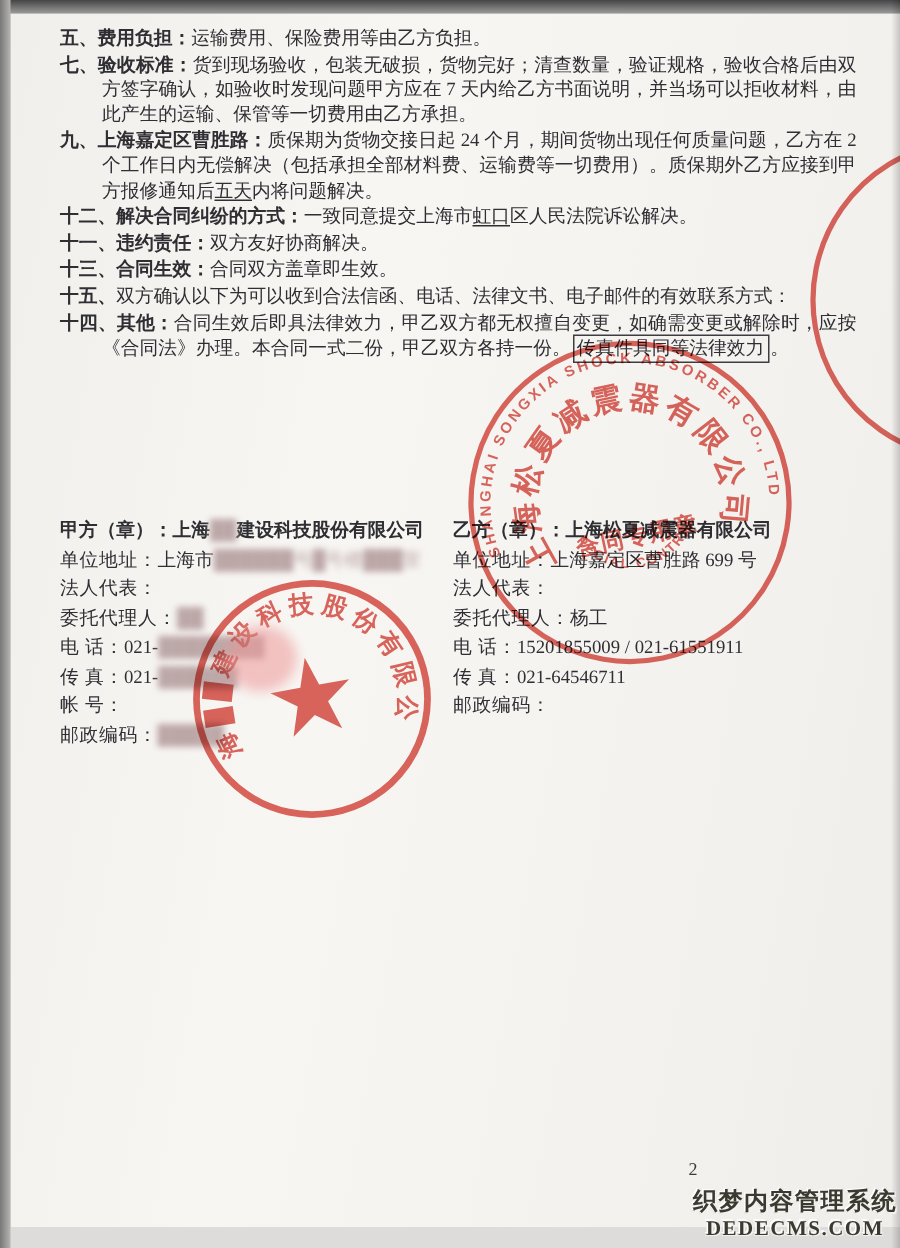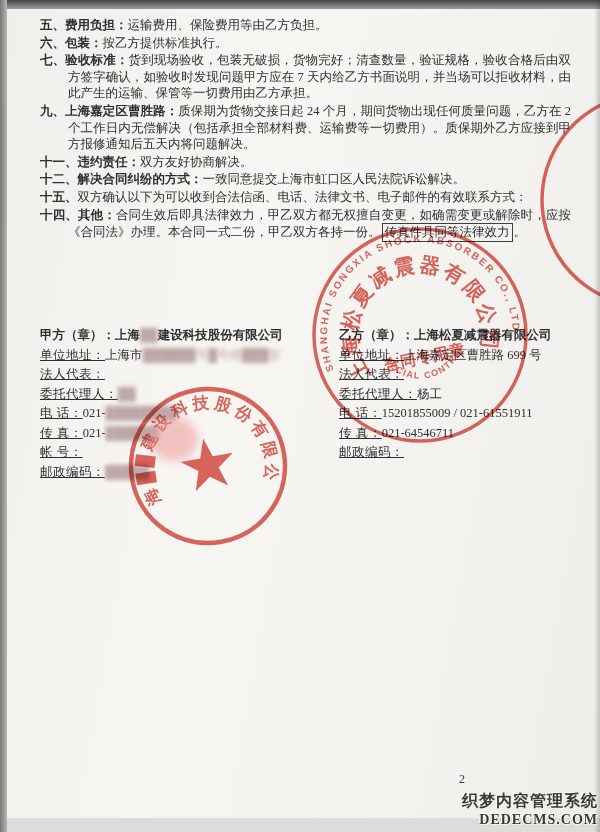--- a/index.html
+++ b/index.html
@@ -10,59 +10,59 @@
   .edge-bottom{position:absolute;left:0;bottom:0;width:600px;height:14px;background:#dedcda;z-index:4;}
   .edge-right{position:absolute;right:0;top:0;width:6px;height:832px;background:linear-gradient(90deg,rgba(0,0,0,0),rgba(0,0,0,.18));z-index:6;}
   .paper{position:absolute;left:7px;top:9px;width:593px;height:809px;overflow:hidden;
          background:linear-gradient(100deg,#f1efec,#f8f6f3 35%,#f4f2ef 70%,#efedea);
          color:#2e2e33;z-index:2;padding-left:28px;}
   
   .clauses{position:absolute;left:33px;top:8px;width:531px;font-size:12.5px;line-height:16.6px;text-align:justify;}
   .clause{padding-left:28px;text-indent:-28px;margin:0 0 1px 0;}
   .cnum{font-weight:bold;}
   .seg-b{font-weight:bold;}
-  .seg-u{text-underline-offset:2px;}
+  .seg-u{text-decoration:underline;text-underline-offset:2px;}
   .seg-bl{font-weight:bold;font-size:14px;}
   .seg-box{border:1px solid #3c3c42;padding:0 2px;margin:0 1px;text-indent:0;display:inline-block;}
   .seg-r{color:#bca7a7;filter:blur(2px);}
   
-  .parties{position:absolute;left:33px;top:317px;width:540px;display:flex;font-size:12.5px;line-height:19.5px;gap:37px;}
+  .parties{position:absolute;left:33px;top:335px;width:540px;display:flex;font-size:12.5px;line-height:19.5px;}
   .party-a{width:262px;}
   .party-b{flex:1;}
   .ptitle{white-space:nowrap;}
   .plabel{font-weight:bold;}
   .ptitle span{font-weight:bold;}
   .pfield{white-space:nowrap;}
-  .flabel{letter-spacing:.5px;text-decoration:underline;}
+  .flabel{letter-spacing:.5px;}
   
   .stamp{position:absolute;mix-blend-mode:multiply;opacity:.82;color:#d7453b;pointer-events:none;z-index:3;}
   .stamp text{fill:currentColor;}
   .pink-patch{position:absolute;left:143px;top:408px;width:48px;height:44px;border-radius:50%;
               background:rgba(236,152,152,.55);filter:blur(4px);z-index:4;}
   .pagenum{position:absolute;left:452px;top:763px;font-size:12px;color:#3a3a3e;}
-  .watermark{position:absolute;right:2px;bottom:4px;text-align:right;z-index:9;
+  .watermark{position:absolute;right:2px;bottom:4px;text-align:center;z-index:9;
              font-family:"DejaVu Sans",sans-serif;font-weight:bold;color:#3a3a30;
              text-shadow:1px 1px 0 #f2f1ee,-1px -1px 0 #ffffff,1px -1px 0 #eceae7,-1px 1px 0 #eceae7;}
   .wm1{font-size:16px;letter-spacing:1px;}
   .wm2{font-size:14px;font-family:Liberation Serif, serif;letter-spacing:1px;}
   .en-arc{font-family:"Liberation Sans","DejaVu Sans",sans-serif;font-weight:bold;}
 </style>
 </head>
 <body>
 
 <div class="frame">
   <div class="paper">
 
     <div class="clauses">
         <div class="clause"><span class="cnum">五、</span><span class="seg-b">费用负担：</span><span>运输费用、保险费用等由乙方负担。</span></div>
-        <div class="clause"><span class="cnum">六、</span><span class="seg-b">包装：</span><span>按乙方提供标准执行。</span></div>
         <div class="clause"><span class="cnum">七、</span><span class="seg-b">验收标准：</span><span>货到现场验收，包装无破损，货物完好；清查数量，验证规格，验收合格后由双方签字确认，如验收时发现问题甲方应在 7 天内给乙方书面说明，并当场可以拒收材料，由此产生的运输、保管等一切费用由乙方承担。</span></div>
         <div class="clause"><span class="cnum">九、</span><span class="seg-b">上海嘉定区曹胜路：</span><span>质保期为货物交接日起 24 个月，期间货物出现任何质量问题，乙方在 2 个工作日内无偿解决（包括承担全部材料费、运输费等一切费用）。质保期外乙方应接到甲方报修通知后</span><span class="seg-u">五天</span><span>内将问题解决。</span></div>
+        <div class="clause"><span class="cnum">十二、</span><span class="seg-b">解决合同纠纷的方式：</span><span>一致同意提交上海市</span><span class="seg-u">虹口</span><span>区人民法院诉讼解决。</span></div>
         <div class="clause"><span class="cnum">十一、</span><span class="seg-b">违约责任：</span><span>双方友好协商解决。</span></div>
-        <div class="clause"><span class="cnum">十二、</span><span class="seg-b">解决合同纠纷的方式：</span><span>一致同意提交上海市</span><span class="seg-u">虹口</span><span>区人民法院诉讼解决。</span></div>
+        <div class="clause"><span class="cnum">十三、</span><span class="seg-b">合同生效：</span><span>合同双方盖章即生效。</span></div>
         <div class="clause"><span class="cnum">十五、</span><span>双方确认以下为可以收到合法信函、电话、法律文书、电子邮件的有效联系方式：</span></div>
         <div class="clause"><span class="cnum">十四、</span><span class="seg-b">其他：</span><span>合同生效后即具法律效力，甲乙双方都无权擅自变更，如确需变更或解除时，应按《合同法》办理。本合同一式二份，甲乙双方各持一份。</span><span class="seg-box">传真件具同等法律效力</span><span>。</span></div>
       </div>
 
     <div class="parties">
       <div class="party party-a">
         <div class="ptitle"><span class="plabel">甲方（章）：</span><span>上海</span><span class="seg-r">██</span><span>建设科技股份有限公司</span></div>
         <div class="pfields">
             <div class="pfield"><span class="flabel">单位地址：</span><span>上海市</span><span class="seg-r">██████号█号楼███室</span></div>
             <div class="pfield"><span class="flabel">法人代表：</span></div>

